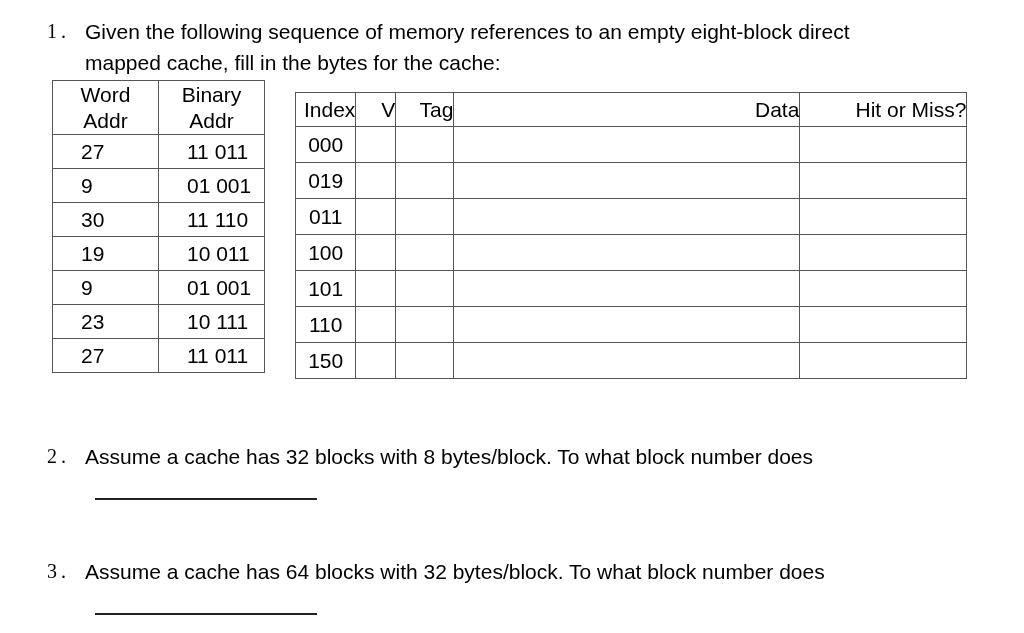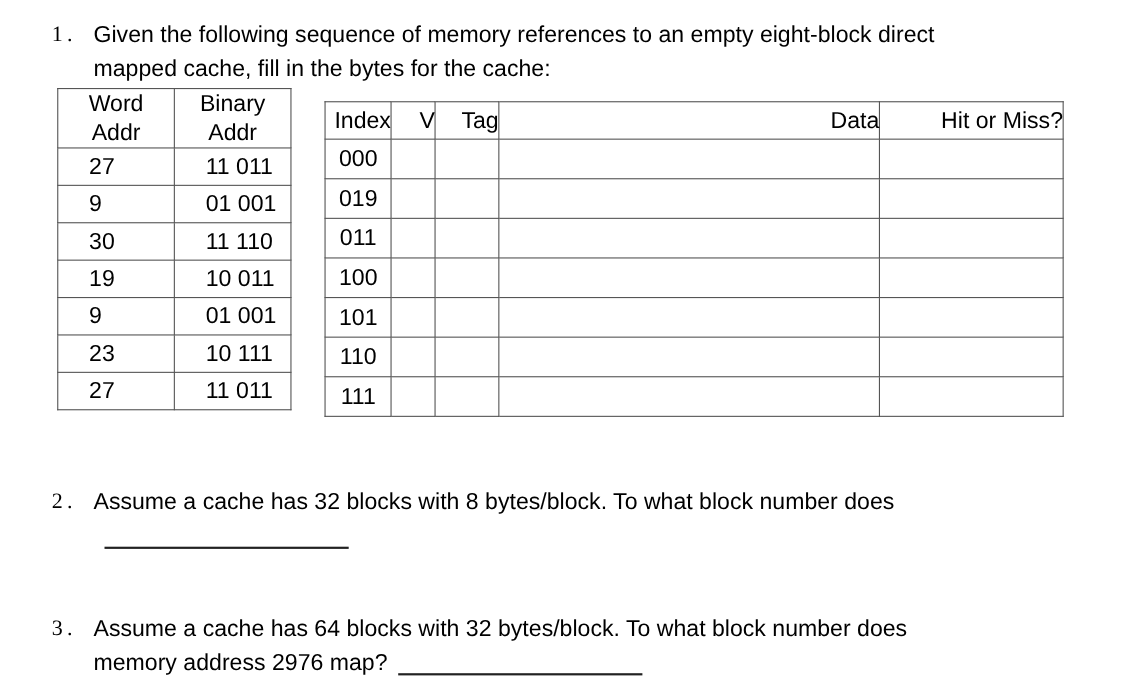--- a/index.html
+++ b/index.html
@@ -177,21 +177,21 @@
       <td></td>
     </tr>
     <tr>
       <td class="idx">110</td>
       <td></td>
       <td></td>
       <td></td>
       <td></td>
     </tr>
     <tr>
-      <td class="idx">111</td>
+      <td class="idx">150</td>
       <td></td>
       <td></td>
       <td></td>
       <td></td>
     </tr>
   </tbody>
 </table>
 
 <div class="question" id="q2">
   <span class="qnum">2.</span>
@@ -201,16 +201,16 @@
       <span class="blank"></span>
     </div>
   </div>
 </div>
 
 <div class="question" id="q3">
   <span class="qnum">3.</span>
   <div class="qlines">
     <div class="qline">Assume a cache has 64 blocks with 32 bytes/block. To what block number does</div>
     <div class="qline">
-      <span>memory address 2976 map?</span><span class="blank"></span>
+      <span class="blank"></span>
     </div>
   </div>
 </div>
 
 </body></html>

